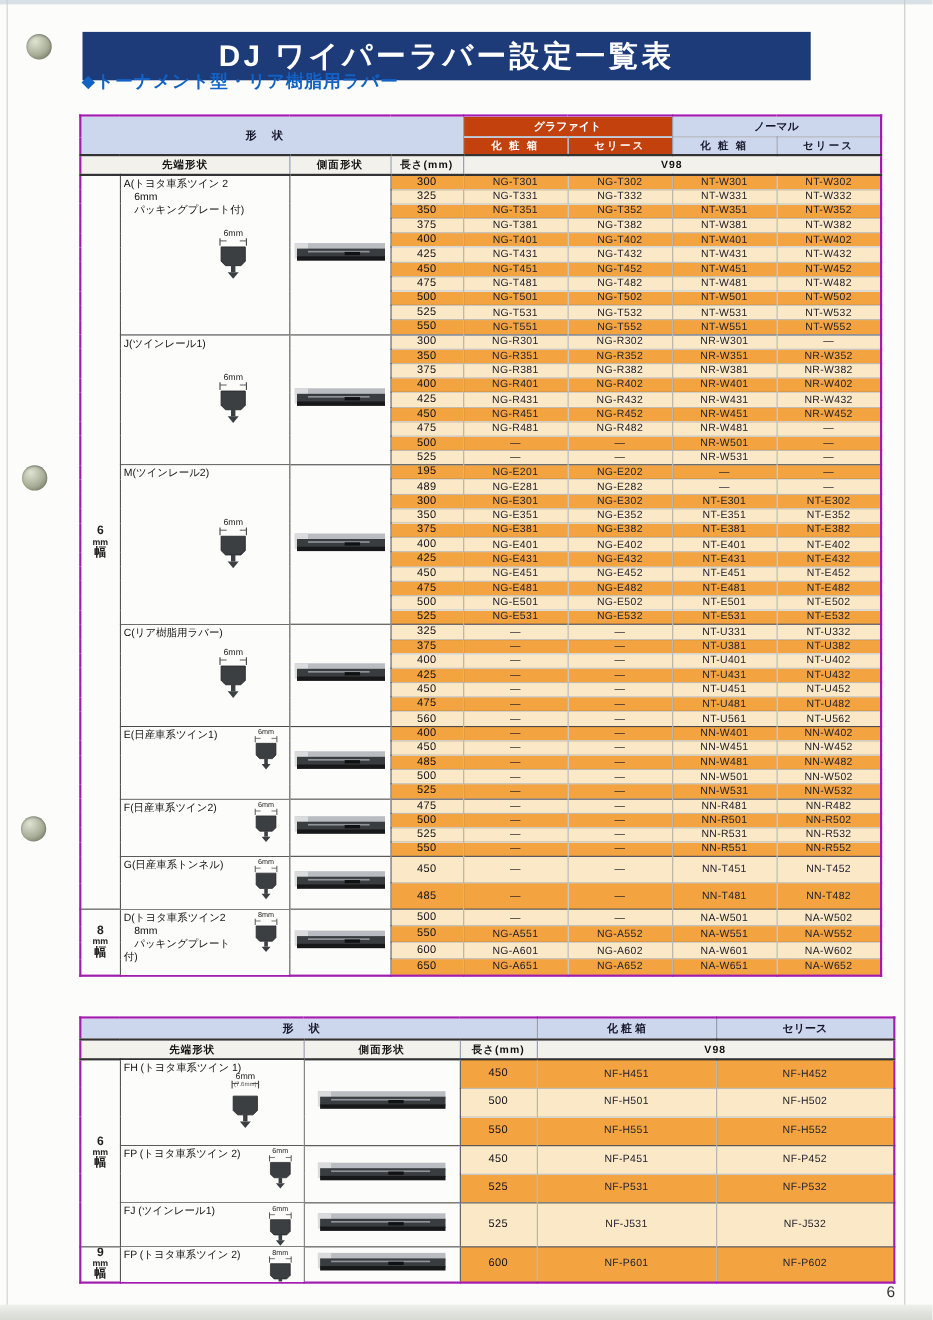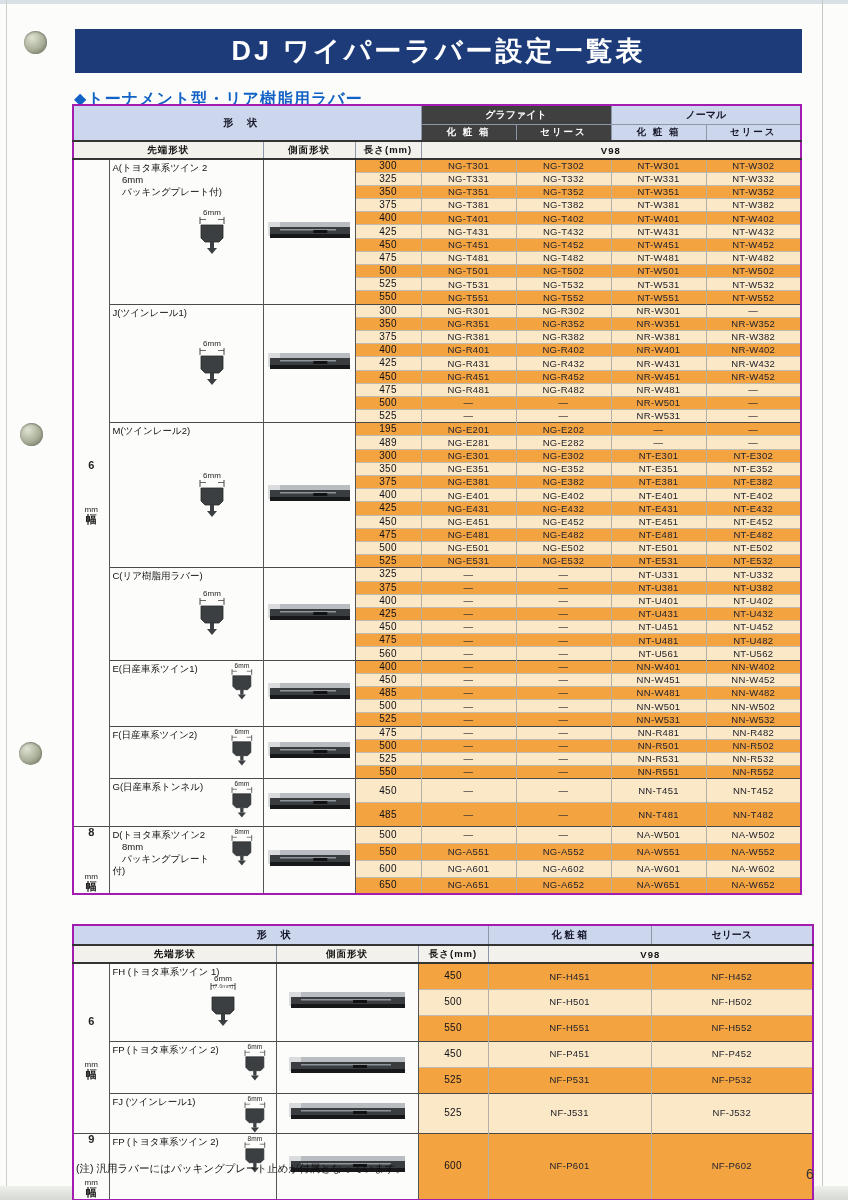--- a/index.html
+++ b/index.html
@@ -8,41 +8,41 @@
        -webkit-font-smoothing:antialiased;}
   .page{position:absolute;inset:0;overflow:hidden;background:#fcfdfb;}
   .edge-top{position:absolute;left:0;top:0;width:848px;height:4px;background:#d9e0e6;}
   .edge-left{position:absolute;left:6px;top:0;width:1px;height:1200px;background:#ccd1ca;}
   .edge-right{position:absolute;left:822px;top:0;width:1px;height:1188px;background:#c6c9c2;}
   .edge-bottom{position:absolute;left:0;top:1186px;width:848px;height:14px;
        background:linear-gradient(#eef0ec,#d6dad2);}
   .hole{position:absolute;width:23px;height:23px;border-radius:50%;
        background:radial-gradient(circle at 35% 30%,#dfe3d2,#a9ae98 55%,#5e6352 100%);
        box-shadow:0 1px 2px rgba(0,0,0,.35) inset;}
-  .titlebar{position:absolute;left:75px;top:29px;width:727px;height:44px;
+  .titlebar{position:absolute;left:75px;top:29px;width:662px;height:44px;
        background:#1d3b79;color:#ffffff;font-size:27px;font-weight:bold;letter-spacing:3px;
        display:flex;align-items:center;justify-content:center;}
   .secheading{position:absolute;left:74px;font-size:16px;font-weight:bold;color:#1261c4;letter-spacing:1px;}
-  #sec1{top:89px;} #sec2{top:903px;}
+  #sec1{top:64px;} #sec2{top:903px;}
   table.dtable{position:absolute;border-collapse:collapse;table-layout:fixed;
        border:2px solid #a21caf;background:#fff;}
   #t1{left:72px;top:104px;width:728px;}
   #t2{left:72px;top:924px;width:740px;}
   .dtable th,.dtable td{padding:0;margin:0;overflow:hidden;}
   .dtable thead th{font-size:10px;font-weight:bold;border:1px solid #8d96aa;}
   .hshape{background:#ccd6ec;font-size:13px;letter-spacing:14px;color:#15162a;}
-  .hnavy{background:#404040;color:#ffffff;}
+  .hnavy{background:#c2410c;color:#ffffff;}
   .hblue{background:#ccd6ec;color:#15162a;}
   tr.hr1 th{height:18px;} tr.hr2 th{height:15px;font-size:9.5px;letter-spacing:2px;}
   tr.hr3 th{height:16px;background:#f2f1ec;border-top:2px solid #333;border-bottom:2px solid #333;
        font-size:9.5px;letter-spacing:1px;color:#111;}
   td.band{background:#fcfdfb;border-right:1px solid #555;vertical-align:middle;}
   .vlabel{display:flex;flex-direction:column;align-items:center;line-height:1.05;
        font-size:11px;font-weight:bold;color:#222;}
-  .vlabel .vs{font-size:8px;font-weight:normal;margin-top:34px;}
+  .vlabel .vs{font-size:8px;font-weight:bold;}
   td.tip{background:#fcfdfb;border-right:1px solid #555;position:relative;vertical-align:top;}
   td.side{background:#fcfdfb;border-right:1px solid #555;vertical-align:middle;text-align:center;}
   .glabel{font-size:9.5px;line-height:1.25;color:#111;padding:2px 0 0 3px;text-align:left;}
   .gicon{position:absolute;}
   td.tip.tall .gicon{right:18%;top:52%;transform:translateY(-50%);}
   td.tip.compact .gicon{right:2px;top:0px;}
   td.tip.compact .glabel{padding-right:46px;}
   td.len,td.part{font-size:9.5px;text-align:center;vertical-align:middle;
        border-left:1px solid rgba(90,80,60,.45);border-top:1px solid rgba(130,120,100,.5);
        color:#23232e;letter-spacing:.3px;line-height:1;}
@@ -830,15 +830,14 @@
     <rect x="14" y="10" width="90" height="1.5" fill="#8f949a"></rect>
     <rect x="66" y="11" width="14" height="3" fill="#101113"></rect>
   </svg></td>
           <td class="len">600</td>
           <td class="part">NF-P601</td>
           <td class="part">NF-P602</td>
         </tr>
       </tbody>
   </table>
 
-  <div class="note">(注) 汎用ラバーにはパッキングプレート止めが付属となっています。</div>
   <div class="pageno">6</div>
 </div>
 
 </body></html>

